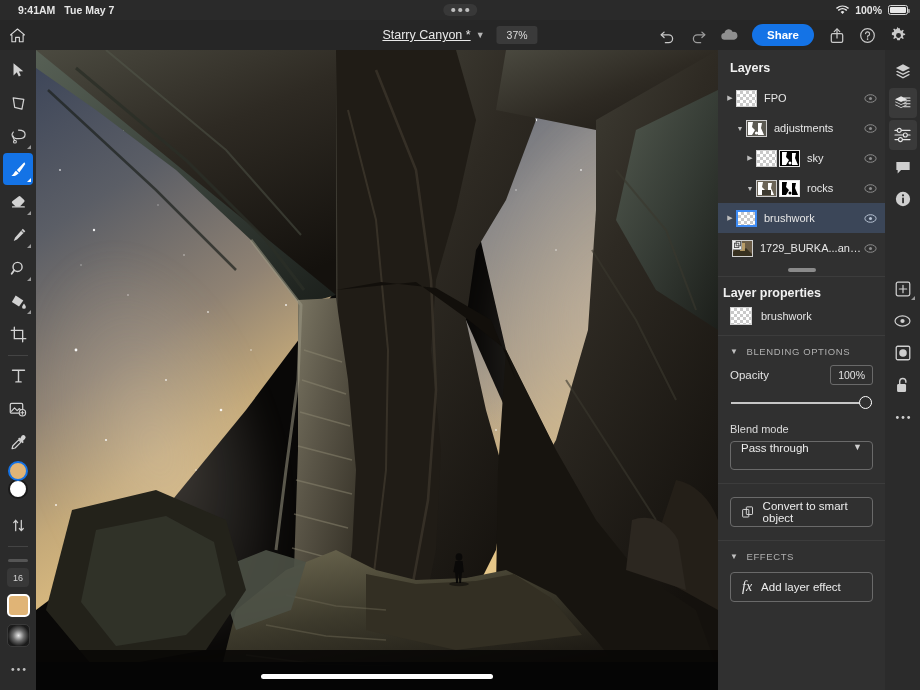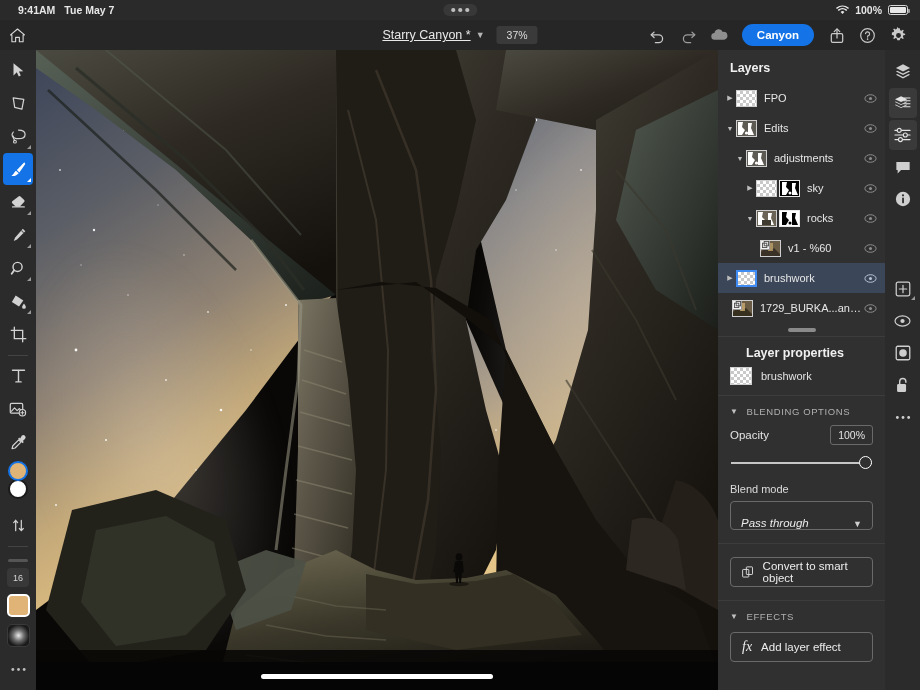--- a/index.html
+++ b/index.html
@@ -136,21 +136,21 @@
     border-right:1px solid #9a9a9a; border-bottom:1px solid #9a9a9a;
     display:flex; align-items:center; justify-content:center;
   }
   .layer-name { flex: 1; font-size: 11px; color: #e6e6e6; margin-left: 7px;
     white-space: nowrap; overflow: hidden; text-overflow: ellipsis; }
   .eye { color: #8e8e8e; flex: 0 0 auto; }
   .grabber { width: 28px; height: 3.5px; border-radius: 2px; background: #8a8a8a;
     margin: 5px auto 4px; }
   .panel-div { height: 1px; background: #3c3c3c; margin: 0; }
 
-  .props-title { font-size: 12.5px; font-weight: bold; color: #f0f0f0; padding: 9px 28px 7px; }
+  .props-title { font-size: 12.5px; font-weight: bold; color: #f0f0f0; padding: 9px 5px 7px; }
   .props-layer { display: flex; align-items: center; padding: 0 12px 10px; gap: 9px; }
   .props-layer .thumb { width: 22px; height: 18px; }
   .props-layer span { font-size: 11px; color: #e2e2e2; }
 
   .section-hd {
     display: flex; align-items: center; gap: 8px; padding: 10px 12px 8px;
     font-size: 9.5px; letter-spacing: 0.6px; color: #b0b0b0;
   }
   .section-hd .cv { font-size: 8px; color: #c0c0c0; }
   .row-opacity { display: flex; align-items: center; justify-content: space-between;
@@ -160,22 +160,22 @@
     border: 1px solid #6a6a6a; border-radius: 3px; font-size: 10.5px; color: #e2e2e2;
     padding: 3px 7px; min-width: 40px; text-align: center;
   }
   .slider { position: relative; margin: 11px 13px 0; height: 14px; }
   .slider .track { position: absolute; top: 6px; left: 0; right: 0; height: 2px; background: #c6c6c6; }
   .slider .knob { position: absolute; right: 0; top: 0; width: 13px; height: 13px;
     border-radius: 50%; border: 1.8px solid #fff; background: #303030; }
   .lbl { font-size: 11px; color: #dcdcdc; padding: 13px 12px 6px; }
   .select {
     margin: 0 12px; height: 29px; border: 1px solid #6a6a6a; border-radius: 4px;
-    display: flex; align-items: flex-end; justify-content: space-between; padding: 0 10px;
-    font-size: 11.5px; color: #ececec; font-style: italic;
+    display: flex; align-items: flex-start; justify-content: space-between; padding: 0 10px;
+    font-size: 11.5px; color: #ececec;
   }
   .select .cv { font-size: 9px; color: #d0d0d0; }
   .btn-wide {
     margin: 13px 12px 0; height: 30px; border: 1px solid #6a6a6a; border-radius: 4px;
     display: flex; align-items: center; gap: 9px; padding: 0 11px;
     font-size: 11.5px; color: #ececec;
   }
 
   
   .rightrail {
@@ -244,21 +244,21 @@
         <svg width="17" height="17" viewBox="0 0 20 20">
           <path d="M14 6 L17.4 9.2 L14 12.4" fill="none" stroke="#9d9d9d" stroke-width="1.5" stroke-linecap="round" stroke-linejoin="round"></path>
           <path d="M17.2 9.2 H8.6 a4.6 4.6 0 0 0 0 9.2 H12.5" fill="none" stroke="#9d9d9d" stroke-width="1.5" stroke-linecap="round"></path>
         </svg>
       </div>
       <div class="ab-icon">
         <svg width="19" height="16" viewBox="0 0 22 16">
           <path d="M5.6 13.4 a3.9 3.9 0 0 1 -0.4 -7.8 a5 5 0 0 1 9.6 -1.2 a3.6 3.6 0 0 1 1.6 9 Z" fill="#8f8f8f"></path>
         </svg>
       </div>
-      <div class="share-btn">Canyon</div>
+      <div class="share-btn">Share</div>
       <div class="ab-icon">
         <svg width="16" height="17" viewBox="0 0 18 19">
           <rect x="2.6" y="7.5" width="12.8" height="9.7" rx="1.6" fill="none" stroke="#c9c9c9" stroke-width="1.4"></rect>
           <path d="M9 12.4 V2.2" stroke="#c9c9c9" stroke-width="1.4" stroke-linecap="round"></path>
           <path d="M5.9 5.2 L9 2 L12.1 5.2" fill="none" stroke="#c9c9c9" stroke-width="1.4" stroke-linecap="round" stroke-linejoin="round"></path>
         </svg>
       </div>
       <div class="ab-icon">
         <svg width="17" height="17" viewBox="0 0 20 20">
           <circle cx="10" cy="10" r="8" fill="none" stroke="#c9c9c9" stroke-width="1.4"></circle>
@@ -595,40 +595,20 @@
         </span>
         <span class="layer-name">FPO</span>
         <span class="eye">
           <svg width="13" height="9" viewBox="0 0 14 10">
               <ellipse cx="7" cy="5" rx="6.2" ry="4.2" fill="none" stroke="#8e8e8e" stroke-width="1.1"></ellipse>
               <circle cx="7" cy="5" r="1.7" fill="#8e8e8e"></circle>
             </svg>
         </span>
       </div>
 
-      <div class="layer-row">
-        <span class="twisty" style="margin-left:6px">▼</span>
-        <span class="thumbs">
-          <span class="thumb art">
-            <svg width="19" height="15" viewBox="0 0 19 15">
-                <rect width="19" height="15" fill="#5c5a52"></rect>
-                <path d="M1 1 L6 1 L5 6 L8 9 L5 14 L1 14 Z" fill="#fff"></path>
-                <path d="M11 2 L15 2 L14 7 L17 14 L11 14 Z" fill="#fff"></path>
-                <circle cx="9.5" cy="12" r="1.6" fill="#fff"></circle>
-              </svg>
-          </span>
-        </span>
-        <span class="layer-name">Edits</span>
-        <span class="eye">
-          <svg width="13" height="9" viewBox="0 0 14 10">
-              <ellipse cx="7" cy="5" rx="6.2" ry="4.2" fill="none" stroke="#8e8e8e" stroke-width="1.1"></ellipse>
-              <circle cx="7" cy="5" r="1.7" fill="#8e8e8e"></circle>
-            </svg>
-        </span>
-      </div>
 
       <div class="layer-row">
         <span class="twisty" style="margin-left:16px">▼</span>
         <span class="thumbs">
           <span class="thumb art">
             <svg width="19" height="15" viewBox="0 0 19 15">
                 <rect width="19" height="15" fill="#5c5a52"></rect>
                 <path d="M1 1 L6 1 L5 6 L8 9 L5 14 L1 14 Z" fill="#fff"></path>
                 <path d="M11 2 L15 2 L14 7 L17 14 L11 14 Z" fill="#fff"></path>
                 <circle cx="9.5" cy="12" r="1.6" fill="#fff"></circle>
@@ -689,45 +669,20 @@
         <span class="layer-name">rocks</span>
         <span class="eye">
           <svg width="13" height="9" viewBox="0 0 14 10">
               <ellipse cx="7" cy="5" rx="6.2" ry="4.2" fill="none" stroke="#8e8e8e" stroke-width="1.1"></ellipse>
               <circle cx="7" cy="5" r="1.7" fill="#8e8e8e"></circle>
             </svg>
         </span>
       </div>
 
 
-      <div class="layer-row">
-        <span class="twisty" style="margin-left:26px"></span>
-        <span class="thumbs" style="margin-left:4px">
-          <span class="thumb smart">
-            <svg width="19" height="15" viewBox="0 0 19 15">
-              <rect width="19" height="15" fill="#6b5c46"></rect>
-              <path d="M0 11 L5 6 L9 10 L13 7 L19 13 L19 15 L0 15 Z" fill="#3a3226"></path>
-              <rect x="7" y="2" width="5" height="8" fill="#c7a86e" opacity=".7"></rect>
-            </svg>
-            <span class="smart-badge">
-              <svg width="7" height="7" viewBox="0 0 8 8">
-                  <rect x="0.5" y="2.5" width="5" height="5" fill="none" stroke="#4a4a4a" stroke-width="1"></rect>
-                  <rect x="2.5" y="0.5" width="5" height="5" fill="none" stroke="#4a4a4a" stroke-width="1"></rect>
-                </svg>
-            </span>
-          </span>
-        </span>
-        <span class="layer-name">v1 - %60</span>
-        <span class="eye">
-          <svg width="13" height="9" viewBox="0 0 14 10">
-              <ellipse cx="7" cy="5" rx="6.2" ry="4.2" fill="none" stroke="#8e8e8e" stroke-width="1.1"></ellipse>
-              <circle cx="7" cy="5" r="1.7" fill="#8e8e8e"></circle>
-            </svg>
-        </span>
-      </div>
 
       <div class="layer-row selected">
         <span class="twisty" style="margin-left:6px">▶</span>
         <span class="thumbs">
           <span class="thumb checker sel-outline"></span>
         </span>
         <span class="layer-name">brushwork</span>
         <span class="eye">
           <svg width="13" height="9" viewBox="0 0 14 10">
               <ellipse cx="7" cy="5" rx="6.2" ry="4.2" fill="none" stroke="#b9c4d4" stroke-width="1.1"></ellipse>

